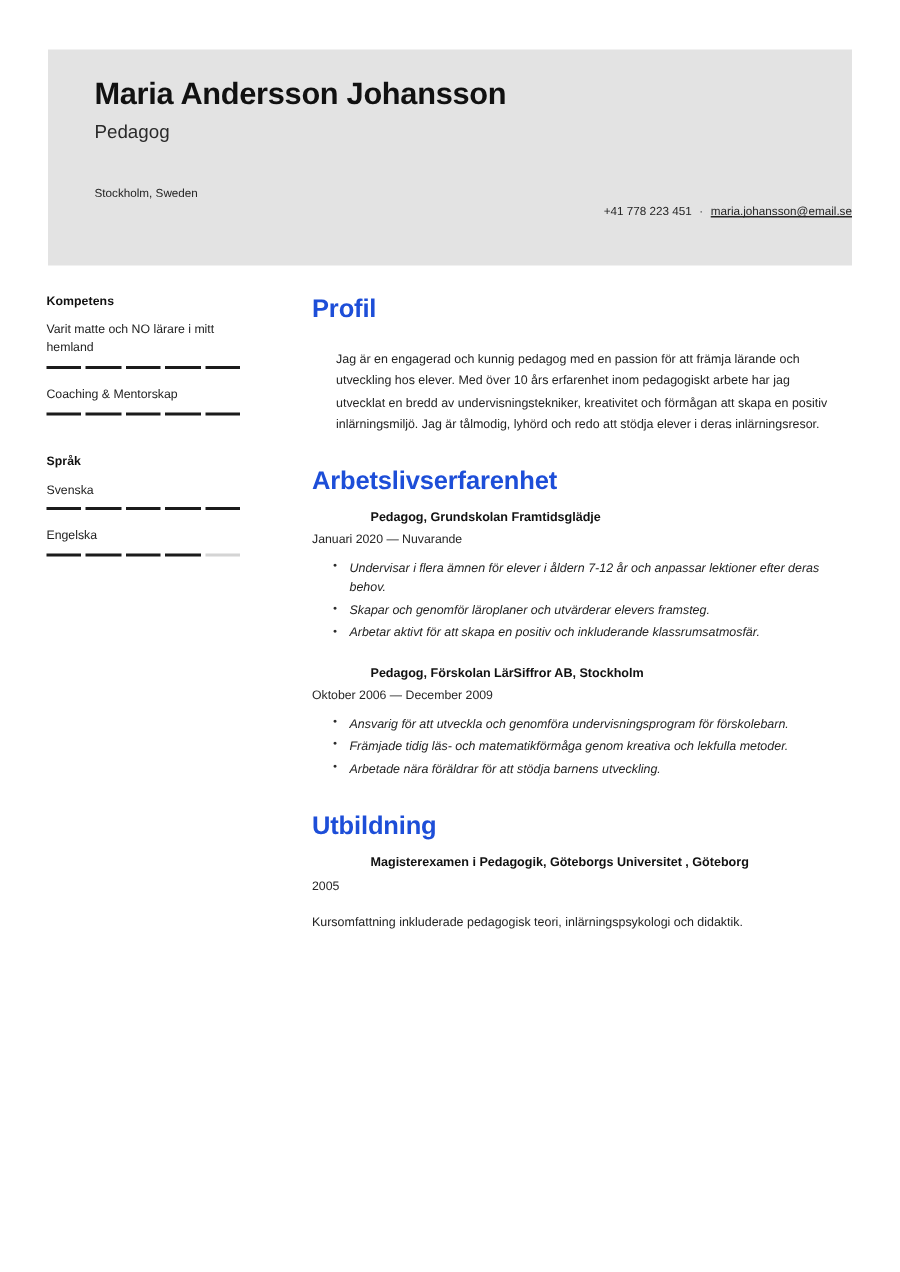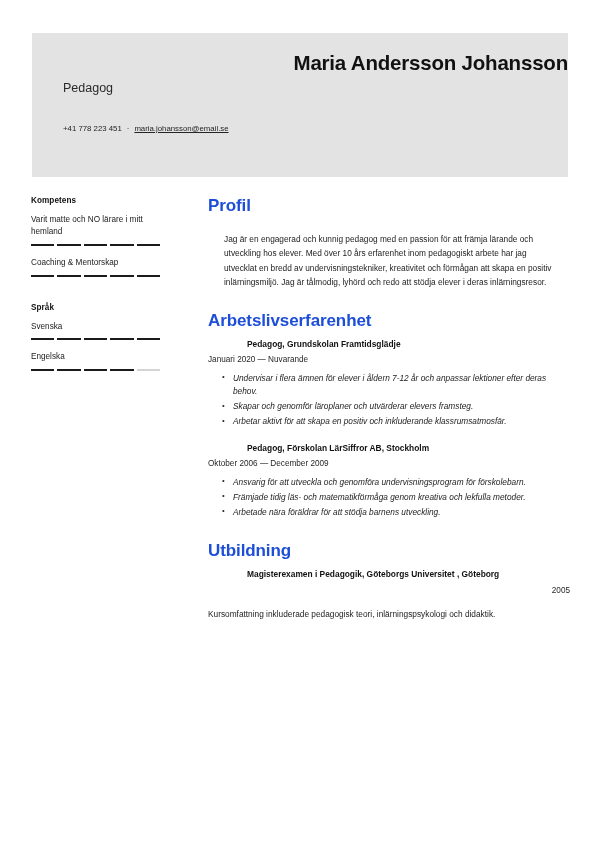--- a/index.html
+++ b/index.html
@@ -33,38 +33,38 @@
     box-sizing: border-box;
     padding: 18px 0 0 31px;
   }
   .full-name {
     font-size: 20.5px;
     font-weight: bold;
     letter-spacing: -0.2px;
     color: #111111;
     line-height: 1.2;
     margin: 0;
-    text-align: right;
   }
   .job-headline {
     font-size: 12.5px;
     font-weight: normal;
     color: #2a2a2a;
     margin: 5px 0 0 0;
     line-height: 1.2;
   }
   .contact-block {
     margin-top: 27px;
     font-size: 7.8px;
     color: #242424;
     line-height: 1.62;
   }
   .contact-line2 {
     display: flex;
     align-items: center;
+    justify-content: flex-end;
   }
   .contact-sep {
     margin: 0 5px;
     color: #3a3a3a;
   }
   .contact-email {
     text-decoration: underline;
     color: #242424;
   }
 
@@ -180,32 +180,32 @@
     color: #2a2a2a;
   }
   .entry-note {
     font-size: 8.3px;
     line-height: 1.7;
     color: #232323;
     margin: 11px 0 0 0;
   }
   .edu-entry .entry-date {
     margin-bottom: 1px;
-    text-align: right;
   }
 </style>
 </head>
 <body>
 
 <div class="page">
 
   <div class="header-band">
     <h1 class="full-name">Maria Andersson Johansson</h1>
     <div class="job-headline">Pedagog</div>
     <div class="contact-block">
+      <div class="contact-line1">Stockholm, Sweden</div>
       <div class="contact-line2">
         <span>+41 778 223 451</span>
         <span class="contact-sep">·</span>
         <span class="contact-email">maria.johansson@email.se</span>
       </div>
     </div>
   </div>
 
   <div class="body-wrap">
 

